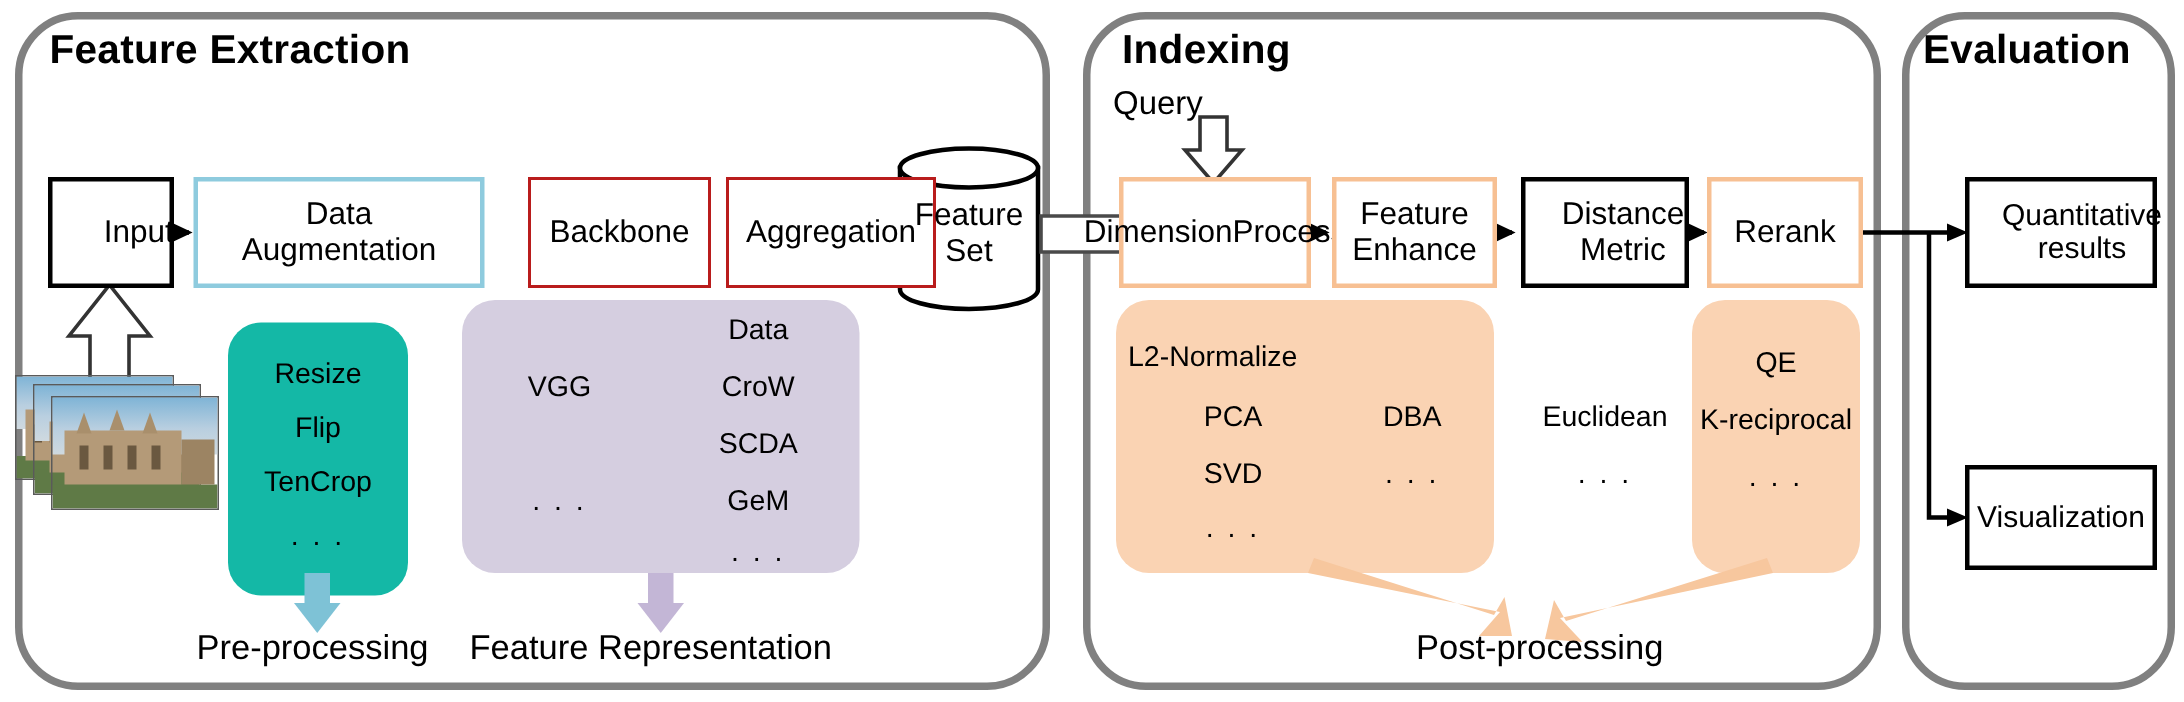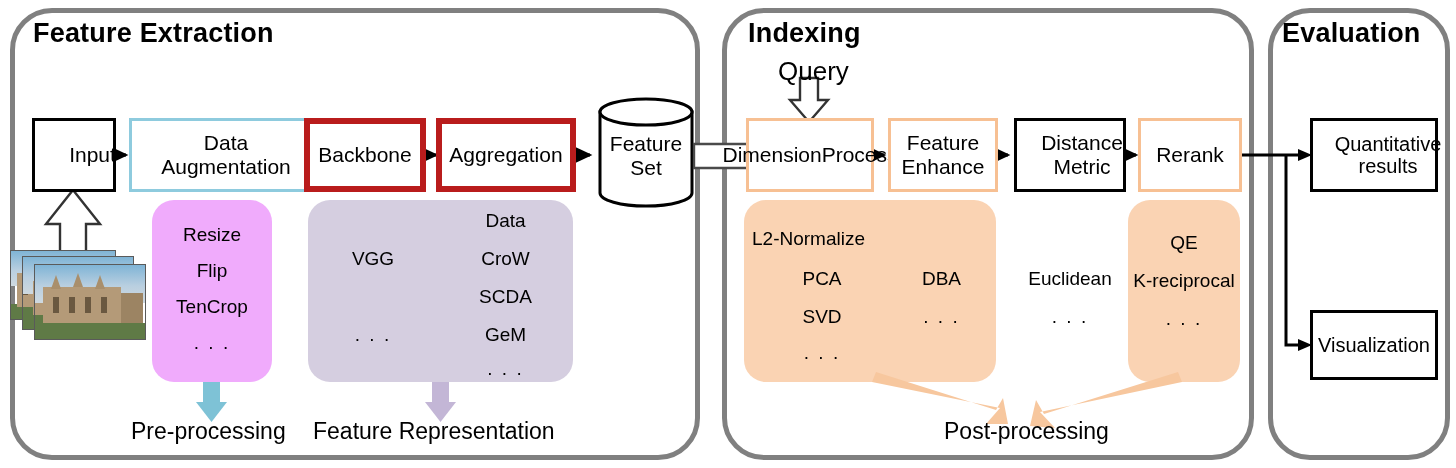--- a/index.html
+++ b/index.html
@@ -6,24 +6,24 @@
   html,body{margin:0;padding:0;background:#ffffff;}
   body{width:1456px;height:468px;position:relative;overflow:hidden;
        font-family:"Liberation Sans",sans-serif;color:#000;}
   #stage{position:absolute;left:0;top:0;width:1456px;height:468px;}
   .panel{position:absolute;border:5px solid #808080;border-radius:42px;background:#fff;box-sizing:border-box;}
   .panel-title{position:absolute;font-size:27px;font-weight:bold;letter-spacing:0.2px;white-space:nowrap;}
   .box{position:absolute;box-sizing:border-box;background:#fff;display:flex;align-items:center;
        justify-content:center;text-align:center;line-height:1.12;font-size:21px;}
   .box.black{border:3px solid #000;}
   .box.blue{border:3px solid #8ECBDE;}
-  .box.purple{border:6px solid #b91c1c;}
+  .box.purple{border:2px solid #b91c1c;margin-left:48px;}
   .box.orange{border:3px solid #F7C093;}
   .pool{position:absolute;border-radius:22px;box-sizing:border-box;}
-  .pool.blue{background:#f0abfc;}
+  .pool.blue{background:#14b8a6;margin-top:15px;}
   .pool.purple{background:#D5CEE0;}
   .pool.orange{background:#FAD3B3;}
   .pool-item{position:absolute;font-size:19px;white-space:nowrap;text-align:center;}
   .caption{position:absolute;font-size:23px;white-space:nowrap;}
   .svg-layer{position:absolute;left:0;top:0;width:1456px;height:468px;overflow:visible;}
   .thumbs{position:absolute;}
   .thumb{position:absolute;overflow:hidden;border:1px solid #5a5a5a;}
   .sky{position:absolute;left:0;top:0;right:0;height:52%;
        background:linear-gradient(180deg,#7fb4d6 0%,#b9cfe0 55%,#cfd9df 100%);}
   .ground{position:absolute;left:0;right:0;bottom:0;height:22%;background:#5f7a46;}
@@ -182,21 +182,21 @@
   <div class="box purple" style="left:436px;top:118px;width:140px;height:74px;">
     <span>Aggregation</span>
   </div>
 
   <div style="position:absolute;left:600px;top:126px;width:92px;height:60px;display:flex;
               flex-direction:column;align-items:center;justify-content:center;font-size:21px;line-height:1.12;">
     <span>Feature</span>
     <span>Set</span>
   </div>
 
-  <div class="caption" style="left:778px;top:56px;font-size:26px;">Query</div>
+  <div class="caption" style="left:742px;top:56px;font-size:22px;">Query</div>
 
   <div class="box orange" style="left:746px;top:118px;width:128px;height:74px;flex-direction:row;">
     <span>Dimension</span>
     <span>Process</span>
   </div>
 
   <div class="box orange" style="left:888px;top:118px;width:110px;height:74px;flex-direction:column;">
     <span>Feature</span>
     <span>Enhance</span>
   </div>

